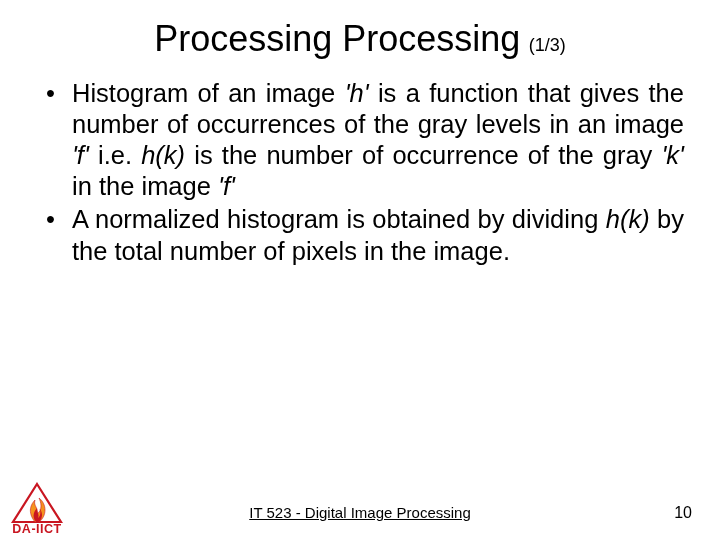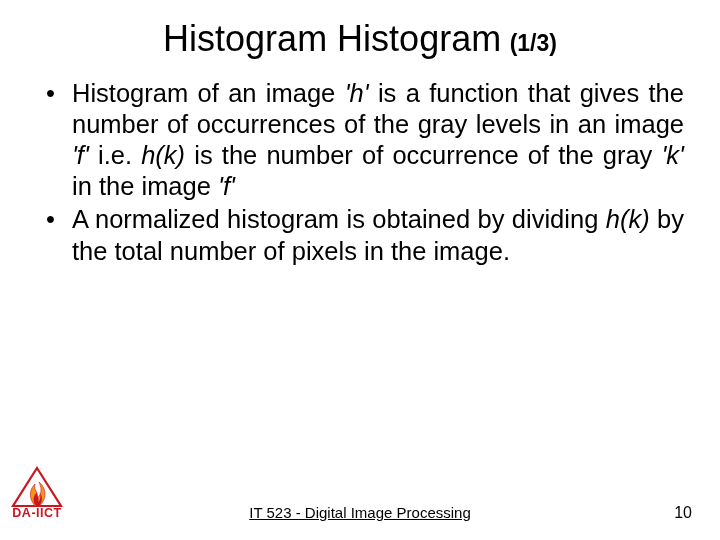--- a/index.html
+++ b/index.html
@@ -21,25 +21,24 @@
   .title-row {
     text-align: center;
     margin-bottom: 18px;
   }
   .title {
     font-size: 36px;
     font-weight: 400;
     display: inline;
   }
   .title-suffix {
-    font-size: 23px;
+    font-size: 18px;
     display: inline;
     vertical-align: baseline;
     margin-left: 4px;
-    font-weight: bold;
   }
   .content {
     padding-left: 10px;
     padding-right: 2px;
   }
   .bullet {
     display: flex;
     margin-bottom: 2px;
     font-size: 25.5px;
     line-height: 1.22;
@@ -75,41 +74,41 @@
   }
   .footer-num {
     position: absolute;
     right: 28px;
     font-size: 16px;
     color: #000000;
   }
   .logo {
     position: absolute;
     left: 0px;
-    bottom: 20px;
+    bottom: 4px;
     width: 74px;
     text-align: center;
   }
   .logo-text {
     font-size: 12.5px;
     font-weight: bold;
     color: #c91621;
     letter-spacing: 0.5px;
     margin-top: -2px;
   }
   .logo svg { display: block; margin: 0 auto; }
   em.var { font-style: italic; }
 </style>
 </head>
 <body>
 
 <div class="slide">
 
   <div class="title-row">
-    <span class="title">Histogram Histogram</span>
+    <span class="title">Processing Processing</span>
     <span class="title-suffix">(1/3)</span>
   </div>
 
   <div class="content">
     <div class="bullet">
       <div class="dot">•</div>
       <div class="text">Histogram of an image <em class="var">'h'</em> is a function that gives the number of occurrences of the gray levels in an image <em class="var">'f'</em> i.e. <em class="var">h(k)</em> is the number of occurrence of the gray <em class="var">'k'</em> in the image <em class="var">'f'</em></div>
     </div>
     <div class="bullet">
       <div class="dot">•</div>

